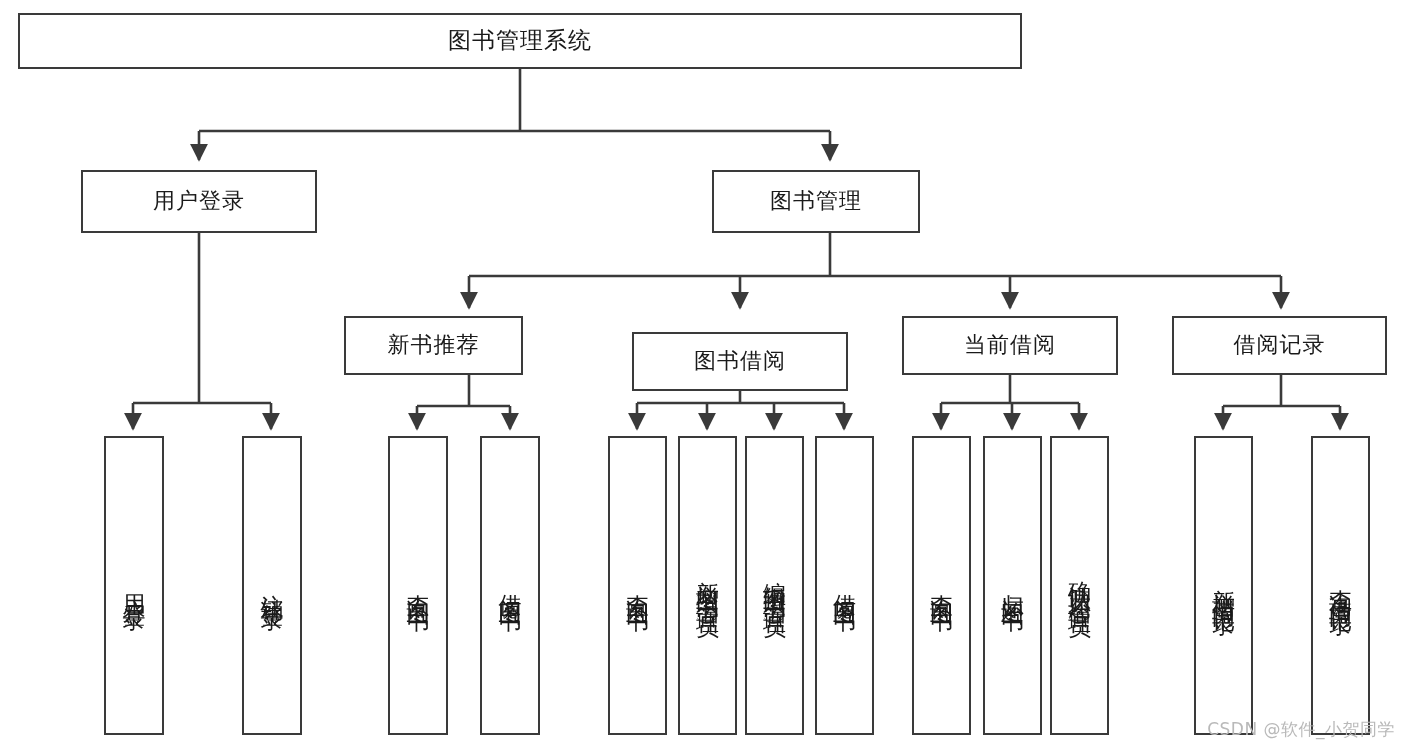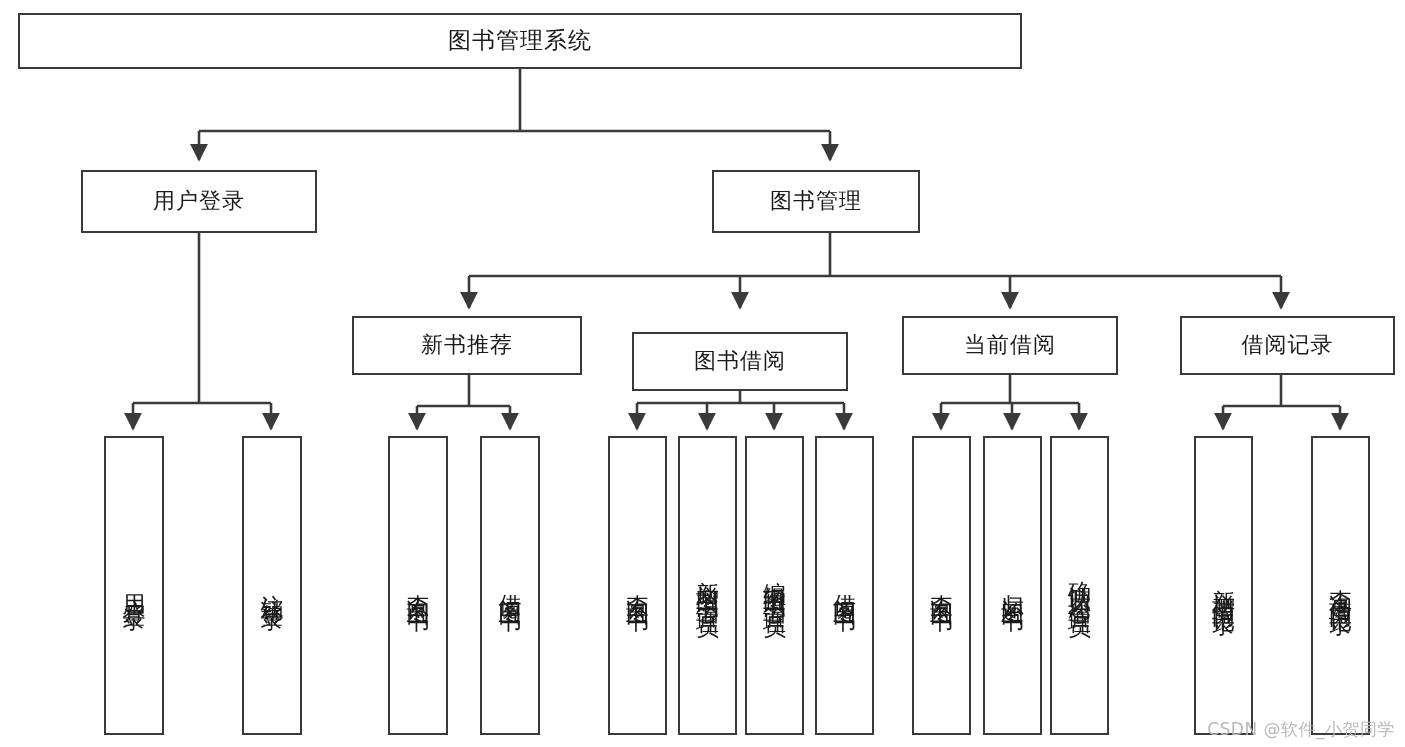--- a/index.html
+++ b/index.html
@@ -130,30 +130,30 @@
     <span>图书管理系统</span>
   </div>
 
   <div class="node horiz" style="left:81px; top:170px; width:236px; height:63px;">
     <span>用户登录</span>
   </div>
   <div class="node horiz" style="left:712px; top:170px; width:208px; height:63px;">
     <span>图书管理</span>
   </div>
 
-  <div class="node horiz" style="left:352px; top:316px; width:230px; height:59px;">
+  <div class="node horiz" style="left:344px; top:316px; width:179px; height:59px;">
     <span>新书推荐</span>
   </div>
   <div class="node horiz" style="left:632px; top:316px; width:216px; height:59px;margin-top:16px;">
     <span>图书借阅</span>
   </div>
   <div class="node horiz" style="left:902px; top:316px; width:216px; height:59px;">
     <span>当前借阅</span>
   </div>
-  <div class="node horiz" style="left:1172px; top:316px; width:215px; height:59px;margin-left:8px;">
+  <div class="node horiz" style="left:1172px; top:316px; width:215px; height:59px;">
     <span>借阅记录</span>
   </div>
 
   <div class="node vert" style="left:104px; top:436px; width:60px; height:299px;">
     <span class="vtext">用户登录</span>
   </div>
   <div class="node vert" style="left:242px; top:436px; width:60px; height:299px;">
     <span class="vtext">注销登录</span>
   </div>
 

